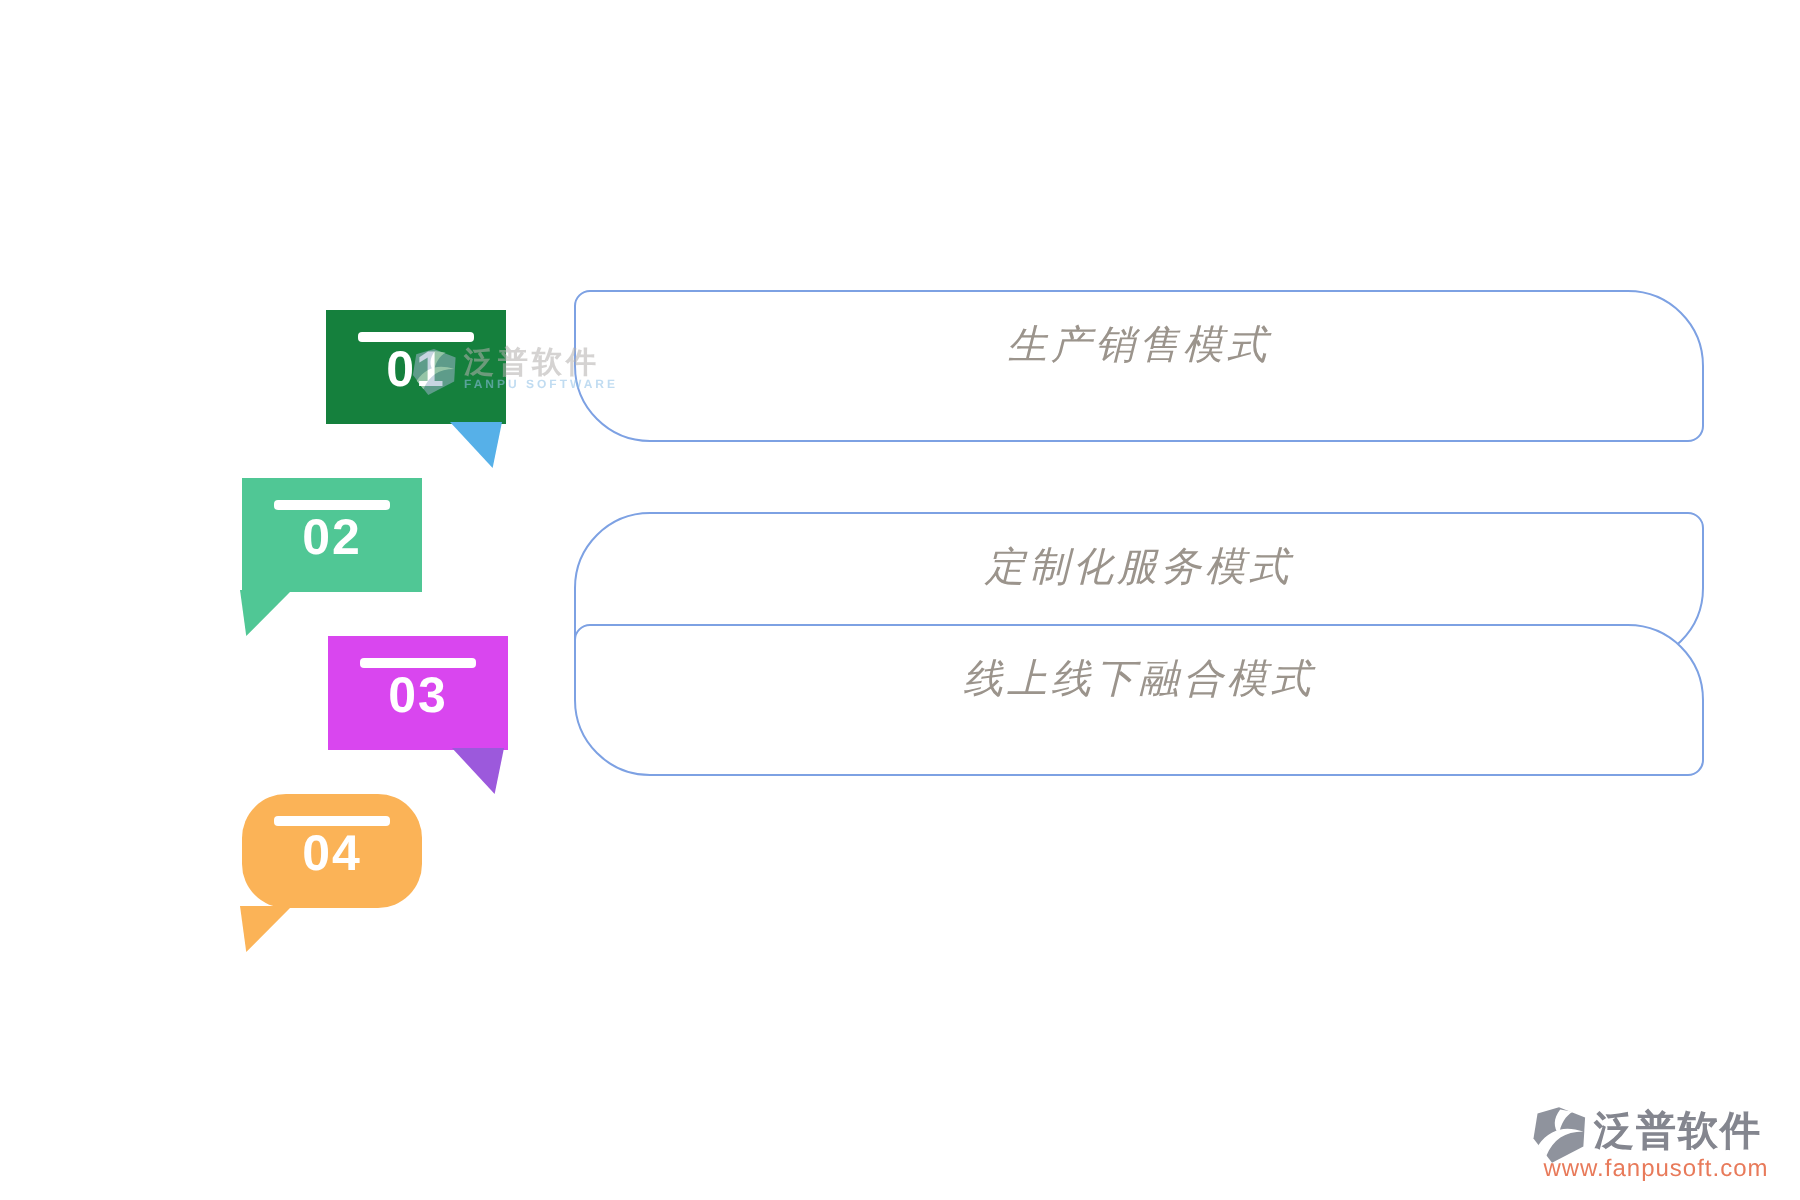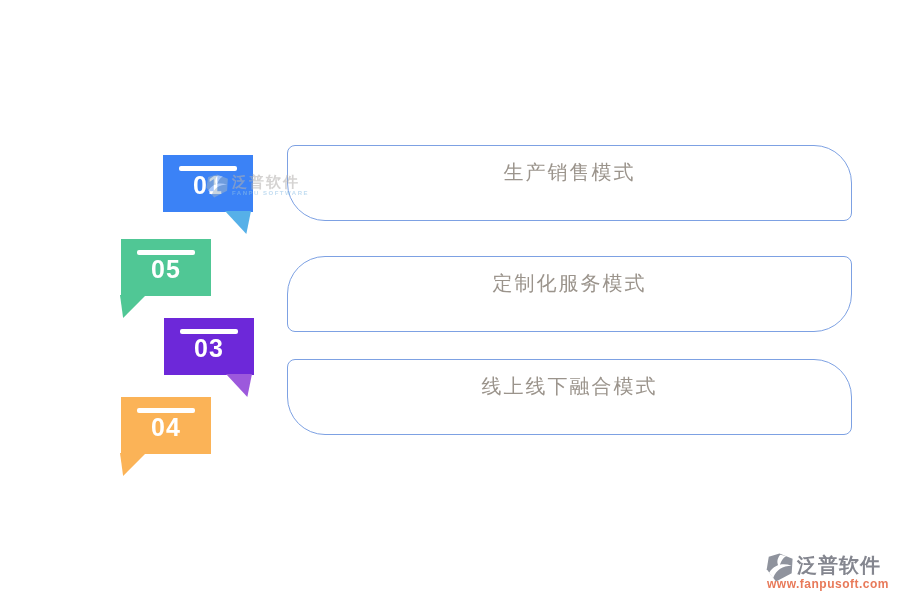--- a/index.html
+++ b/index.html
@@ -30,27 +30,27 @@
   .tail-right{right:2px;clip-path:polygon(0 0,100% 0,82% 100%);}
   .tail-left{left:-1px;width:20px;clip-path:polygon(0 0,100% 0,12% 100%);}
   #badge1{left:163px;top:155px;}
   #badge2{left:121px;top:239px;}
   #badge3{left:164px;top:318px;}
   #badge4{left:121px;top:397px;}
 
   
   .box{
     position:absolute;left:287px;width:565px;height:76px;background:#ffffff;
-    border:1.5px solid #7da1e3;box-sizing:border-box;z-index:1;
+    border:1.5px solid #7da1e3;box-sizing:border-box;z-index:1;font-style:italic;
   }
   .shape-a{border-radius:8px 38px 8px 38px;}
   .shape-b{border-radius:38px 8px 38px 8px;}
   #box1{top:145px;}
   #box2{top:228px;}
-  #box3{top:312px;margin-top:47px;}
+  #box3{top:312px;}
   #box4{top:395px;}
   .box-label{
     margin-top:13px;text-align:center;
     font-family:"Liberation Serif","DejaVu Serif",serif;
     font-size:20px;color:#9b948c;letter-spacing:2px;
   }
 
   
   .watermark{
     position:absolute;left:205px;top:173px;display:flex;align-items:flex-start;
@@ -66,57 +66,57 @@
 
   
   .footer{position:absolute;left:758px;top:549px;width:140px;z-index:5;}
   .footer .ft-glyph{position:absolute;left:7px;top:3px;width:29px;height:31px;}
   .ft-brand{
     position:absolute;left:39px;top:3px;font-size:20px;font-weight:bold;
     color:#84868f;letter-spacing:1px;white-space:nowrap;
   }
   .ft-url{
     position:absolute;left:0;top:28px;width:140px;text-align:center;
-    font-size:12px;font-weight:bold;color:#e87a5a;letter-spacing:.5px;white-space:nowrap;
+    font-size:12px;font-weight:normal;color:#e87a5a;letter-spacing:.5px;white-space:nowrap;
   }
 </style>
 </head>
 <body>
 
 <div class="stage">
 
 
-  <div class="badge" id="badge1" style="background: #3b82f6;">
+  <div class="badge" id="badge1" style="background: #15803d;">
     <div class="bar"></div>
     <div class="num">01</div>
     <div class="tail tail-right" style="background: rgb(86, 176, 232);"></div>
   </div>
   <div class="box shape-a" id="box1" style="border-color: rgb(125, 161, 227);">
     <div class="box-label">生产销售模式</div>
   </div>
 
   <div class="badge" id="badge2" style="background: rgb(80, 199, 149);">
     <div class="bar"></div>
-    <div class="num">05</div>
+    <div class="num">02</div>
     <div class="tail tail-left" style="background: rgb(80, 199, 149);"></div>
   </div>
   <div class="box shape-b" id="box2" style="border-color: rgb(125, 161, 227); margin-top: 28px;">
     <div class="box-label">定制化服务模式</div>
   </div>
 
-  <div class="badge" id="badge3" style="background: #6d28d9;">
+  <div class="badge" id="badge3" style="background: #d946ef;">
     <div class="bar"></div>
     <div class="num">03</div>
     <div class="tail tail-right" style="background: rgb(156, 89, 220);"></div>
   </div>
   <div class="box shape-a" id="box3" style="border-color: rgb(125, 161, 227);">
     <div class="box-label">线上线下融合模式</div>
   </div>
 
-  <div class="badge" id="badge4" style="background: rgb(251, 179, 87);">
+  <div class="badge" id="badge4" style="background: rgb(251, 179, 87); border-radius: 22px;">
     <div class="bar"></div>
     <div class="num">04</div>
     <div class="tail tail-left" style="background: rgb(251, 179, 87);"></div>
   </div>
 
   <div class="watermark">
     <svg class="wm-glyph" viewBox="0 0 100 100">
       <path fill="#9bb3c9" d="M50 2 L95 20 L92 70 L38 98 L6 56 L13 13 Z"></path>
       <path fill="#ffffff" d="M14 68 C35 38 62 34 92 44 C60 44 40 58 28 86 Z"></path>
       <path fill="#ffffff" d="M52 6 C40 22 40 36 50 50 C52 32 62 16 74 10 Z"></path>

